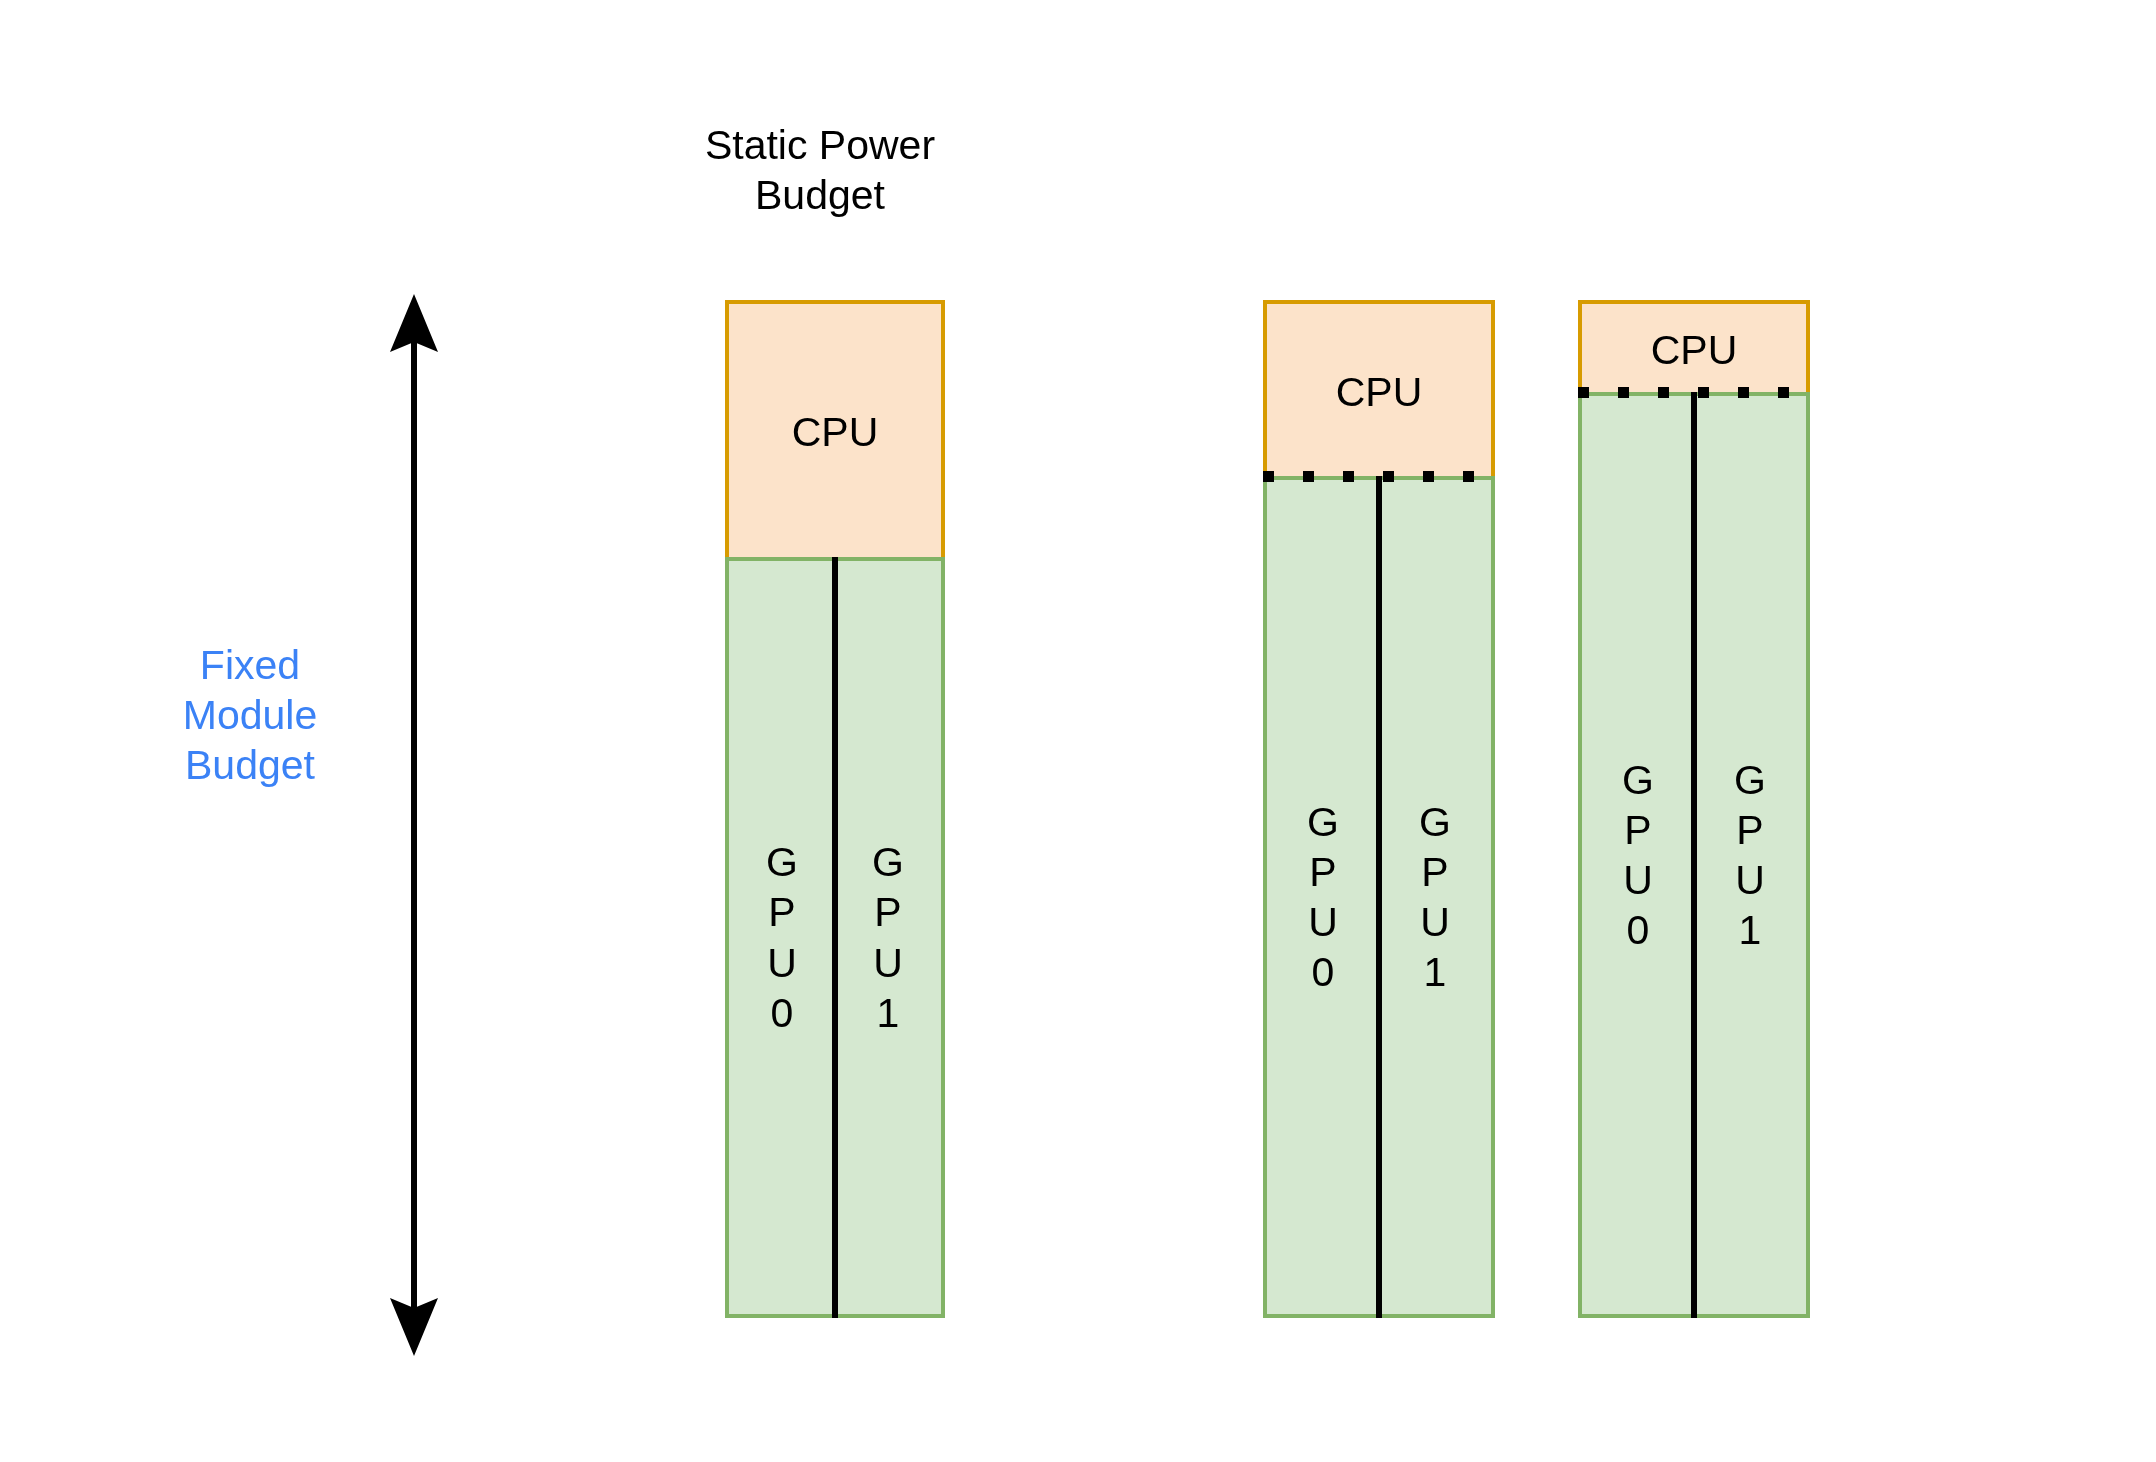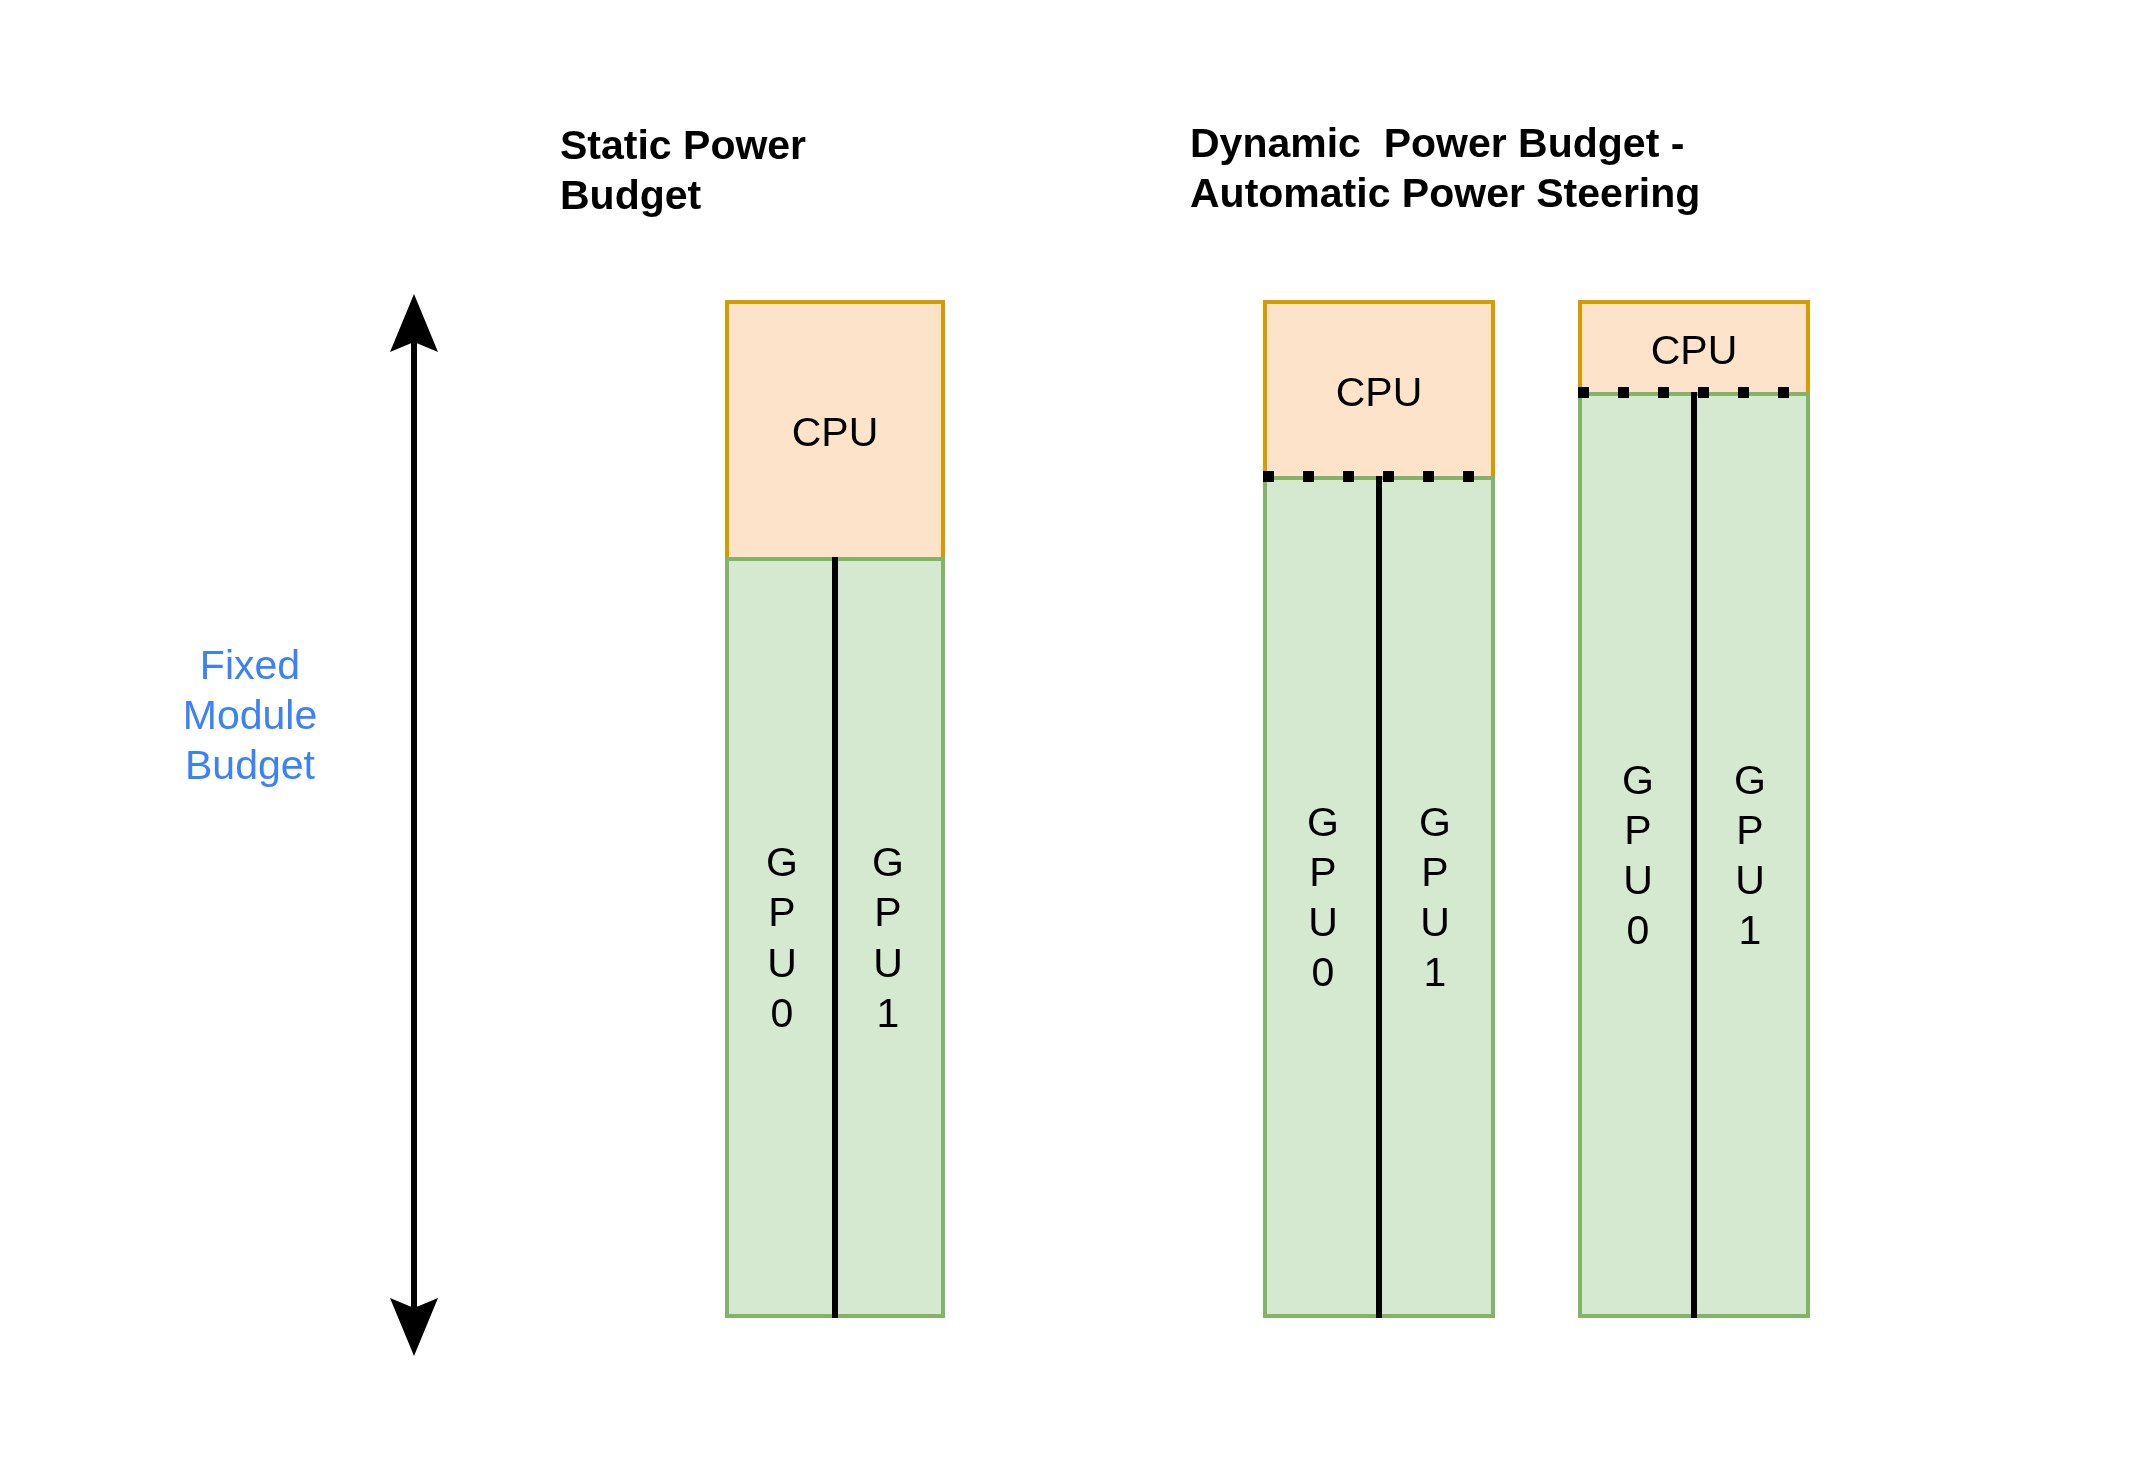--- a/index.html
+++ b/index.html
@@ -16,23 +16,23 @@
     position: relative;
     width: 2156px;
     height: 1462px;
     background: #ffffff;
     overflow: hidden;
   }
 
   
   .title {
     position: absolute;
-    text-align: left;
-    font-size: 41px;
-    font-weight: 700;
+    text-align: center;
+    font-size: 41px;
+    font-weight: 400;
     color: #000000;
     line-height: 1.22;
     letter-spacing: 0px;
     white-space: pre;
   }
   #title-static {
     left: 560px;
     top: 120px;
     width: 520px;
   }
@@ -137,22 +137,20 @@
   }
 </style>
 </head>
 <body>
 
 <div id="canvas">
 
   <div class="title" id="title-static">Static Power
 Budget</div>
 
-  <div class="title" id="title-dynamic">Dynamic  Power Budget -
-Automatic Power Steering</div>
 
   <div id="axis-label">Fixed
 Module
 Budget</div>
 
   <svg id="budget-arrow" viewBox="0 0 92 1070">
     <line x1="46" y1="22" x2="46" y2="1048" stroke="#000000" stroke-width="6"></line>
     <polygon points="46,4 22,62 46,52 70,62" fill="#000000"></polygon>
     <polygon points="46,1066 22,1008 46,1018 70,1008" fill="#000000"></polygon>
   </svg>

